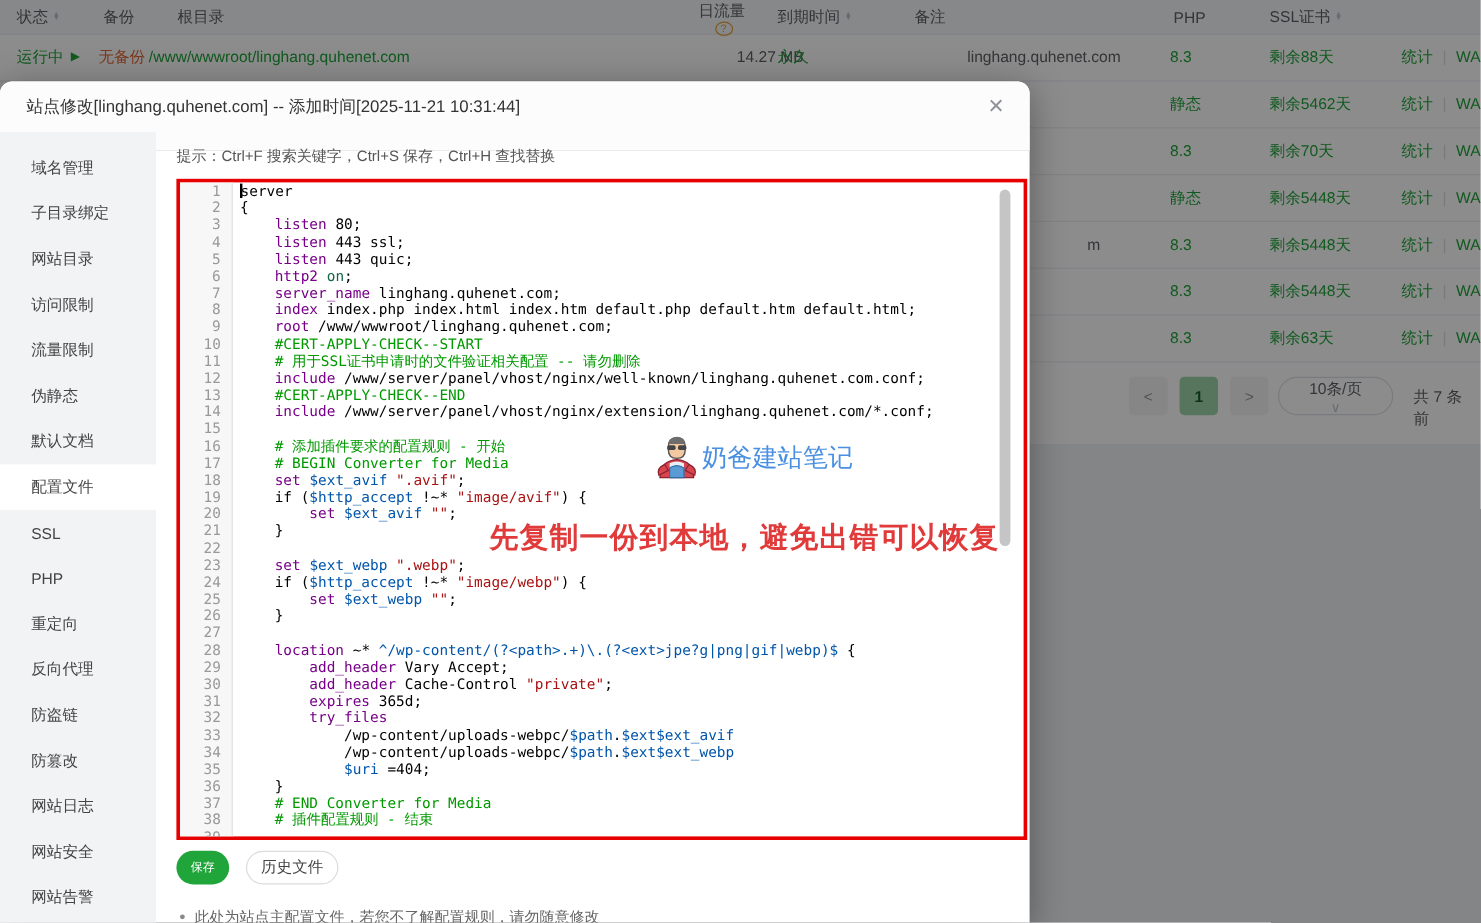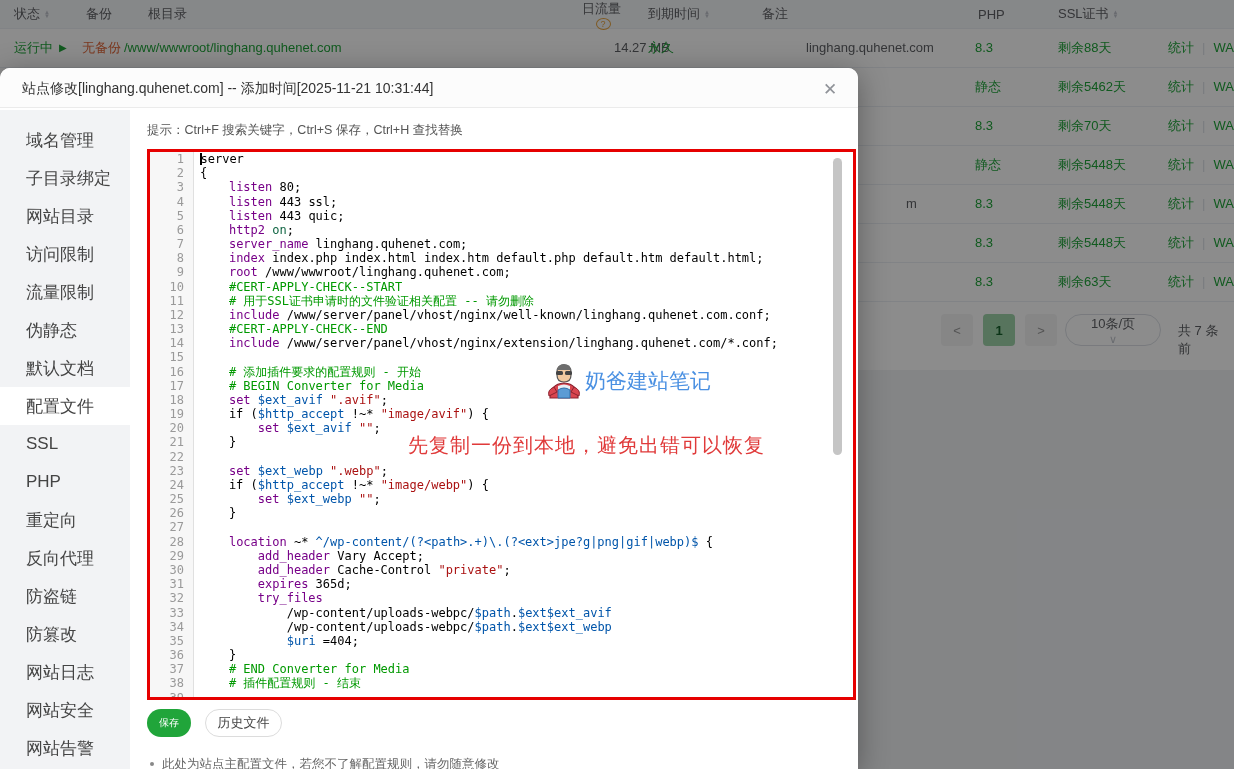--- a/index.html
+++ b/index.html
@@ -24,45 +24,45 @@
   .pg-active{background:#9fd3aa;color:#15602a;font-weight:bold;}
   .pg-select{position:absolute;width:96px;height:32px;border:1px solid #dcdfe6;border-radius:16px;background:#fff;
              display:flex;align-items:center;justify-content:space-between;padding:0 12px;box-sizing:border-box;color:#606266;}
   .pg-chev{color:#c0c4cc;font-size:11px;}
   .pg-total{position:absolute;color:#606266;}
   
   .overlay{position:absolute;inset:0;background:rgba(0,0,0,0.45);z-index:10;}
   
   .modal{position:absolute;left:0;top:68px;width:858px;height:701px;background:#fff;z-index:20;
          border-radius:10px 10px 0 0;box-shadow:0 6px 30px rgba(0,0,0,.35);}
-  .m-header{position:absolute;left:0;top:0;width:858px;height:40px;background:#fcfcfc;
+  .m-header{position:absolute;left:0;top:0;width:858px;height:58px;background:#fcfcfc;
             border-bottom:1px solid #ebebeb;border-radius:10px 10px 0 0;box-sizing:border-box;}
   .m-title{position:absolute;left:22px;top:0;height:42px;display:flex;align-items:center;font-size:14px;color:#333;}
   .m-close{position:absolute;right:17px;top:10px;width:22px;height:22px;display:flex;align-items:center;justify-content:center;
            font-size:17px;color:#909399;cursor:pointer;}
   .sidebar{position:absolute;left:0;top:42px;bottom:0;width:130px;background:#f2f3f5;}
-  .side-item{height:38px;display:flex;align-items:center;padding-left:26px;color:#444;font-size:17px;cursor:pointer;}
+  .side-item{height:38px;display:flex;align-items:center;padding-left:26px;color:#444;font-size:13px;cursor:pointer;}
   .side-item.active{background:#fff;}
   .side-spacer{height:11px;}
   .tip{position:absolute;left:147px;top:54px;font-size:12.5px;color:#555;}
   
   .ed-wrap{position:absolute;left:147px;top:81px;width:709px;height:551px;border:3px solid #e60000;
            box-sizing:border-box;background:#fff;overflow:hidden;}
   .ed-inner{position:absolute;inset:0;font-family:"DejaVu Sans Mono","Liberation Mono",monospace;font-size:12px;line-height:14.18px;}
   .gutter{position:absolute;left:0;top:0;bottom:0;width:44px;background:#f7f7f7;border-right:1px solid #e0e0e0;box-sizing:border-box;}
   .gut-num{height:14.18px;text-align:right;padding-right:9px;color:#999;}
   .code-area{position:absolute;left:44px;top:0;right:0;bottom:0;}
   .cline{height:14.18px;white-space:pre;padding-left:6px;}
   .tk-p{color:#000;} .tk-k{color:#708;} .tk-v{color:#05a;} .tk-s{color:#a11;} .tk-c{color:#090;} .tk-t{color:#164;}
   .caret{display:inline-block;width:1.5px;height:12px;background:#000;vertical-align:-2px;margin-right:-1px;}
   .sb-thumb{position:absolute;left:683px;top:6px;width:9px;height:297px;background:#c5c5c5;border-radius:5px;}
   
   .wm{position:absolute;left:545px;top:294px;display:flex;align-items:center;z-index:5;}
   .wm-text{color:#4a90e2;font-size:21px;margin-left:2px;}
-  .red-note{position:absolute;left:408px;top:364px;color:#e03a3a;font-size:20px;font-weight:400;
+  .red-note{position:absolute;left:408px;top:364px;color:#e03a3a;font-size:24px;font-weight:700;
             letter-spacing:1px;white-space:nowrap;z-index:5;}
   
   .btn-save{position:absolute;left:147px;top:641px;width:44px;height:28px;background:#20a53a;color:#fff;
             border:none;border-radius:14px;font-size:10px;cursor:pointer;font-family:inherit;}
   .btn-hist{position:absolute;left:205px;top:641px;width:77px;height:28px;background:#fff;color:#444;
             border:1px solid #dcdcdc;border-radius:14px;font-size:13px;cursor:pointer;box-sizing:border-box;font-family:inherit;}
   .foot-note{position:absolute;left:150px;top:688px;font-size:12.5px;color:#666;display:flex;align-items:flex-start;}
   .dot{width:4px;height:4px;border-radius:50%;background:#888;margin:6px 8px 0 0;flex:none;}
 </style>
 </head>

